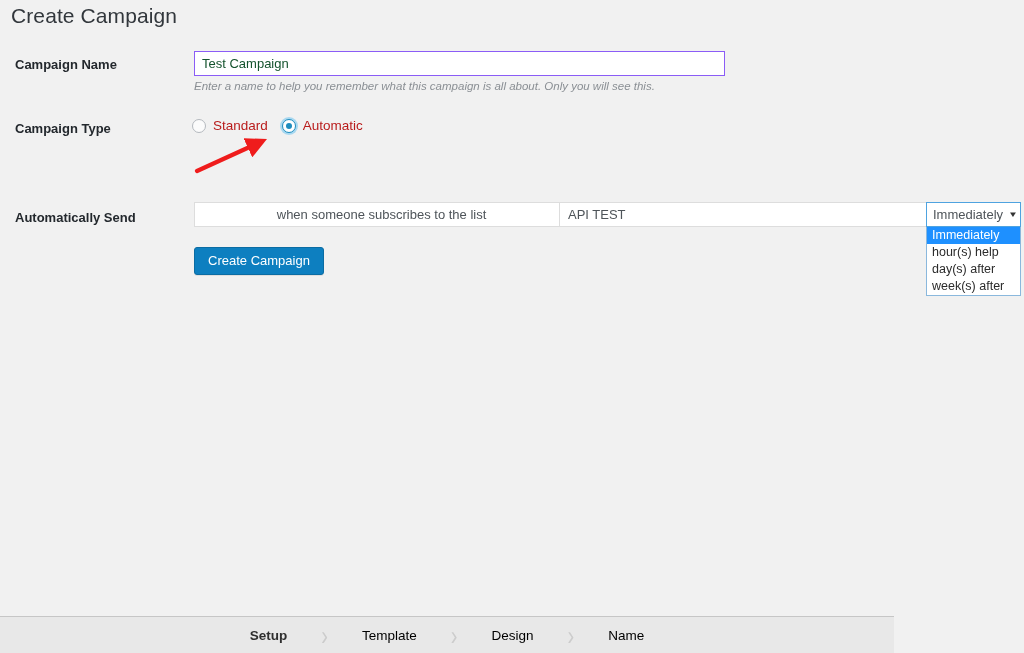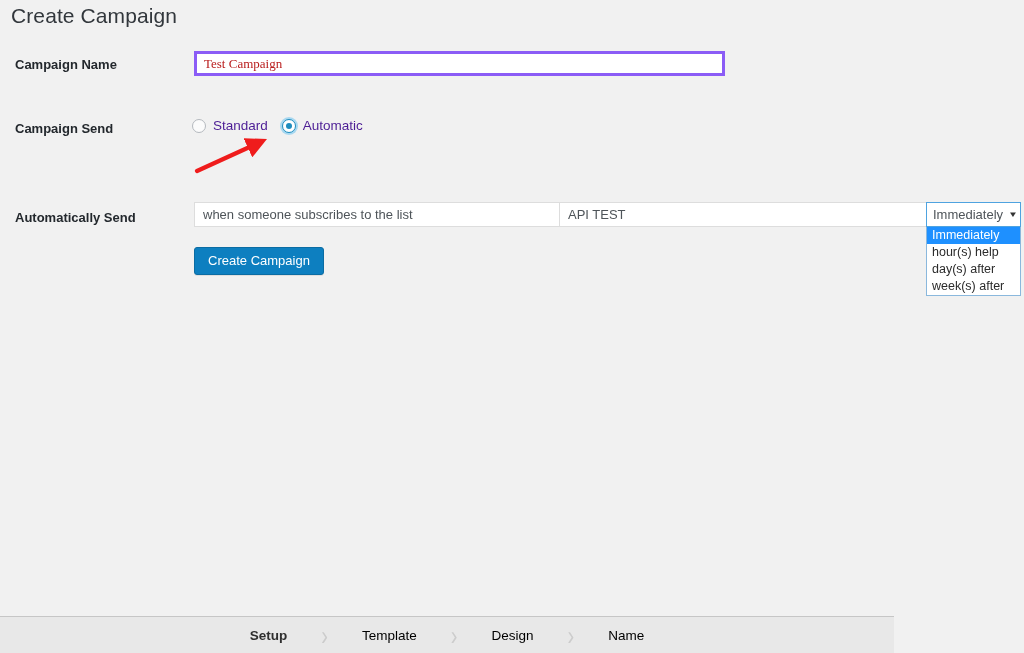--- a/index.html
+++ b/index.html
@@ -51,26 +51,26 @@
   
   .row-name { height: 72px; }
   .row-name .row-label { top: 11px; }
   .name-input {
     position: absolute;
     left: 190px;
     top: 5px;
     width: 531px;
     height: 25px;
     box-sizing: border-box;
-    border: 3px solid #8b5cf6;
+    border: 1px solid #8b5cf6;
     background: #ffffff;
     padding: 0 7px;
-    font-family: Liberation Serif, serif;
-    font-size: 13px;
-    color: #b91c1c;
+    font-family: Liberation Sans, sans-serif;
+    font-size: 13px;
+    color: #14532d;
     border-radius: 0;
     outline: none;
   }
   .name-hint {
     position: absolute;
     left: 190px;
     top: 34px;
     font-size: 11.5px;
     font-style: italic;
     color: #8a8f94;
@@ -116,21 +116,21 @@
     left: 3px;
     top: 3px;
     width: 6px;
     height: 6px;
     border-radius: 50%;
     background: #1e8cbe;
   }
   .radio-label {
     margin-left: 7px;
     font-size: 13.5px;
-    color: #4c1d95;
+    color: #b91c1c;
     white-space: nowrap;
   }
 
   
   .row-send { height: 40px; margin-top: 36px; }
   .row-send .row-label { top: 8px; }
 
   .select-box {
     position: absolute;
     top: 0;
@@ -152,21 +152,21 @@
     overflow: hidden;
     text-overflow: ellipsis;
   }
   .select-arrow {
     font-size: 8px;
     color: #333333;
     line-height: 1;
     margin-left: 6px;
     transform: scaleX(1.25);
   }
-  .select-trigger   { left: 190px; width: 387px; }
+  .select-trigger   { left: 190px; width: 387px; text-align: center; }
   .select-list      { left: 555px; width: 394px; }
 
   
   .dropdown-wrap {
     position: absolute;
     left: 922px;
     top: 0;
     width: 105px;
   }
   .dropdown-closed {
@@ -286,24 +286,25 @@
 </head>
 <body>
 
 <div class="page-title">Create Campaign</div>
 
 <div class="form-area">
 
   <div class="row row-name">
     <div class="row-label">Campaign Name</div>
     <input class="name-input" type="text" value="Test Campaign" style="">
+    <div class="name-hint">Enter a name to help you remember what this campaign is all about. Only you will see this.</div>
   </div>
 
   <div class="row row-type">
-    <div class="row-label">Campaign Send</div>
+    <div class="row-label">Campaign Type</div>
     <div class="radio-group">
       <div class="radio-item">
         <span class="radio-circle"></span>
         <span class="radio-label">Standard</span>
       </div>
       <div class="radio-item checked">
         <span class="radio-circle"></span>
         <span class="radio-label">Automatic</span>
       </div>
     </div>

